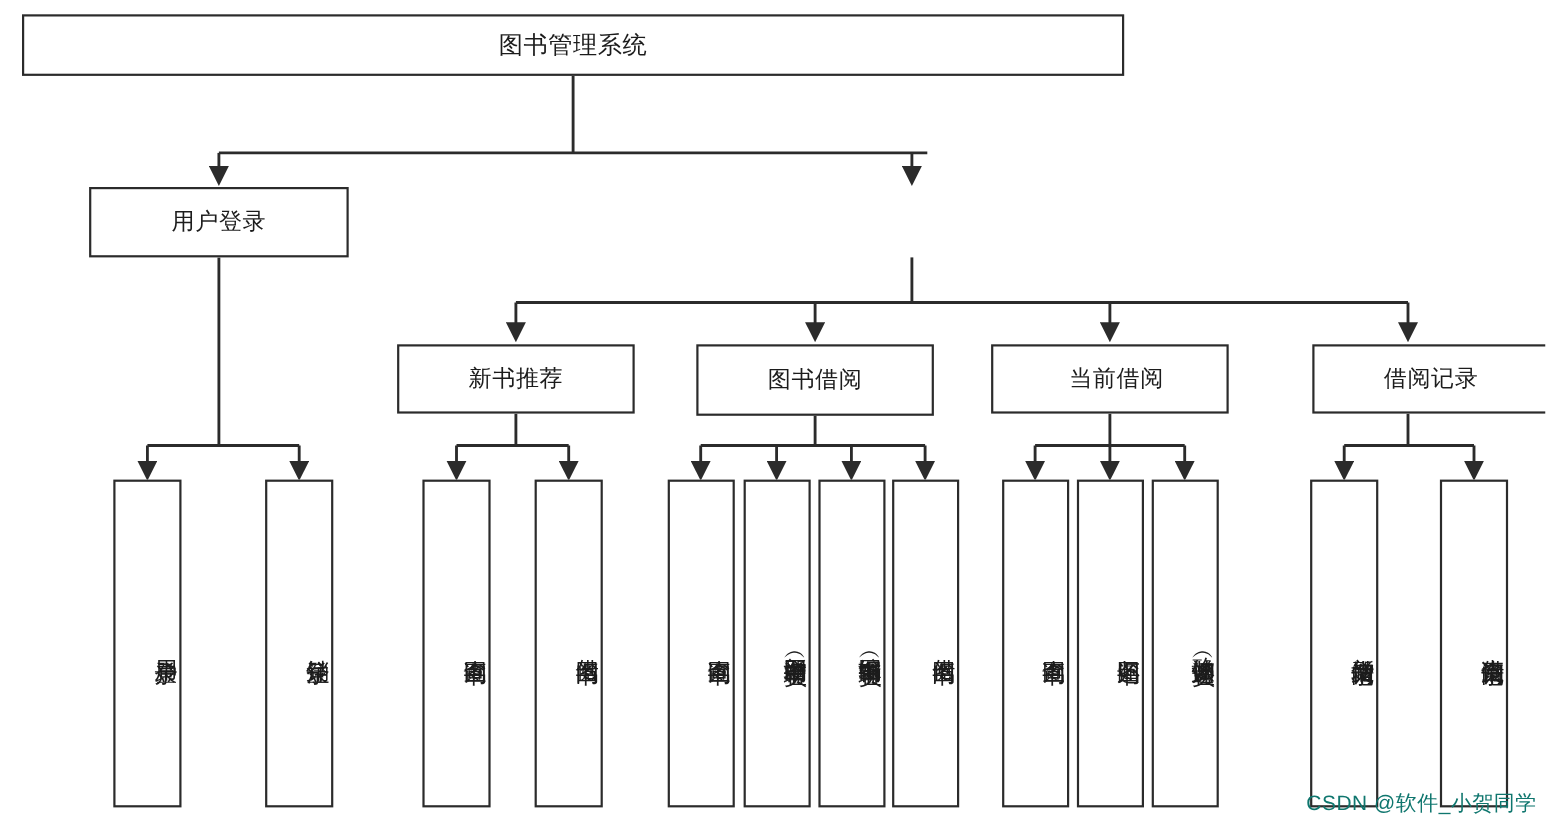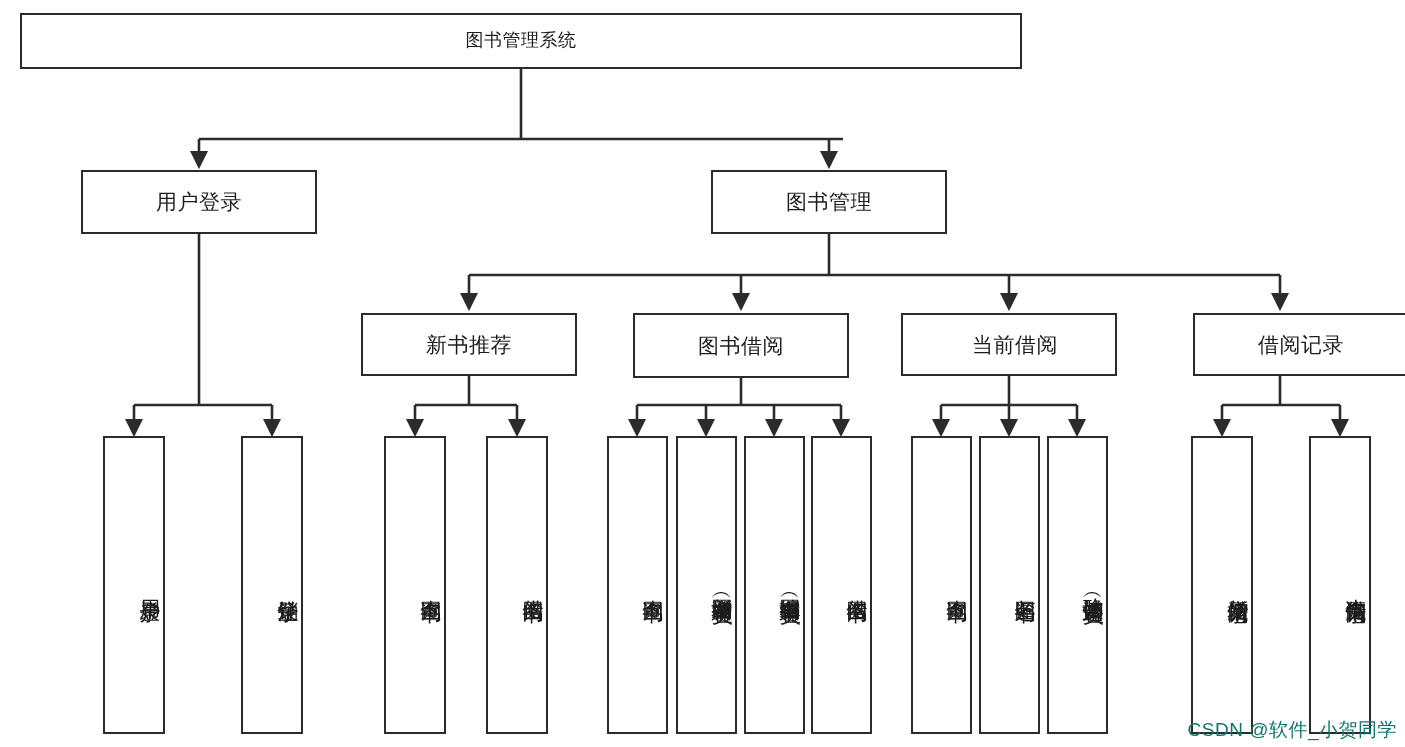--- a/index.html
+++ b/index.html
@@ -34,21 +34,21 @@
     text-align:center;
     color:#1c1c1c;
     z-index:2;
   }
   .node.h{
     font-size:21px;
     line-height:1.2;
     letter-spacing:0.5px;
   }
   .node.root{
-    font-size:18px;
+    font-size:22px;
   }
   .node.v{
     font-size:21px;
     line-height:1.22;
     letter-spacing:1px;
     writing-mode:vertical-rl;
     text-orientation:upright;
     padding:10px 0 10px 0;
     align-items:flex-start;
     justify-content:center;
@@ -125,23 +125,20 @@
     </g>
   </svg>
 
   <div class="node h root" style="left:20px; top:13px; width:1002px; height:56px;">
     <span>图书管理系统</span>
   </div>
 
   <div class="node h" style="left:81px; top:170px; width:236px; height:64px;">
     <span>用户登录</span>
   </div>
-  <div class="node h" style="left:711px; top:170px; width:236px; height:64px;">
-    <span>图书管理</span>
-  </div>
 
   <div class="node h" style="left:361px; top:313px; width:216px; height:63px;">
     <span>新书推荐</span>
   </div>
   <div class="node h" style="left:633px; top:313px; width:216px; height:65px;">
     <span>图书借阅</span>
   </div>
   <div class="node h" style="left:901px; top:313px; width:216px; height:63px;padding-left:12px;">
     <span>当前借阅</span>
   </div>

